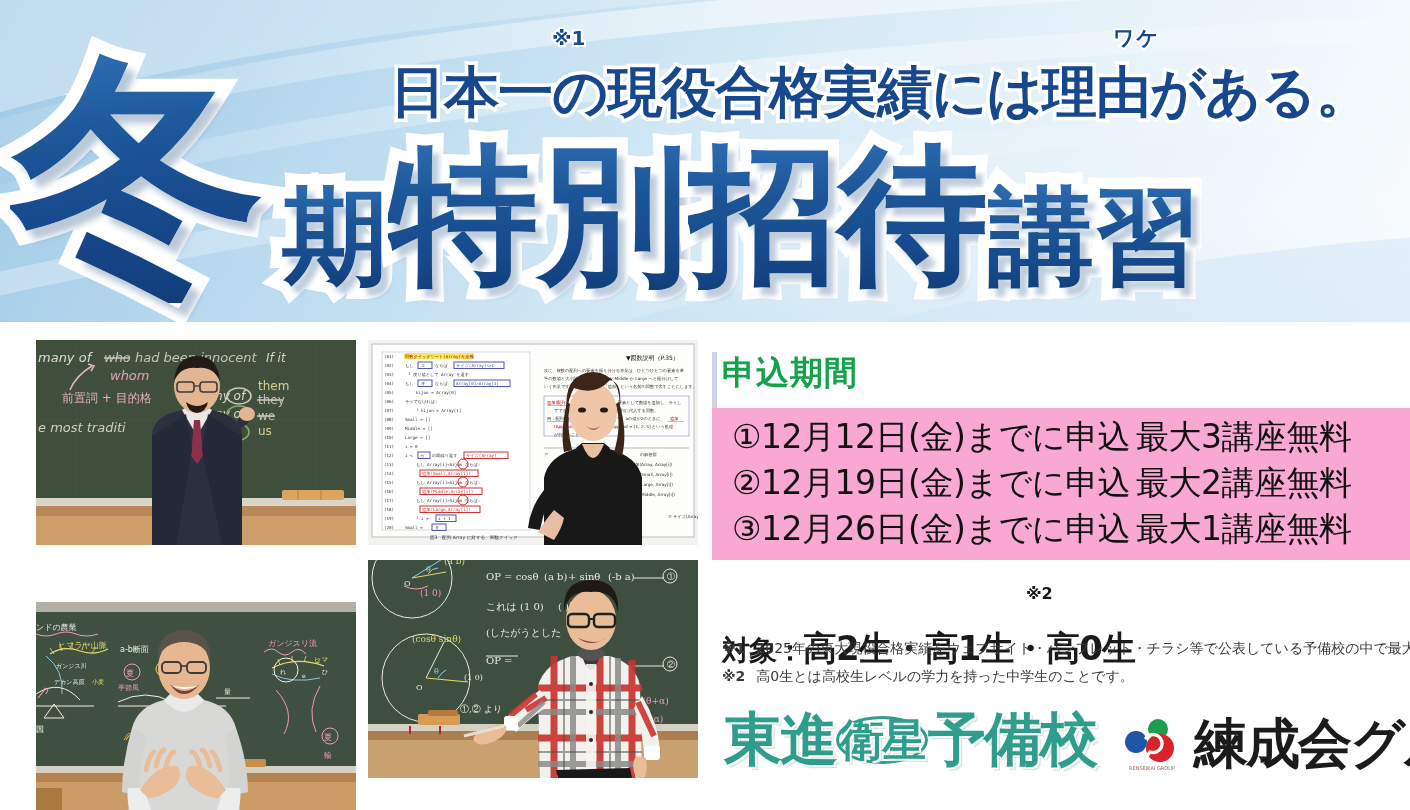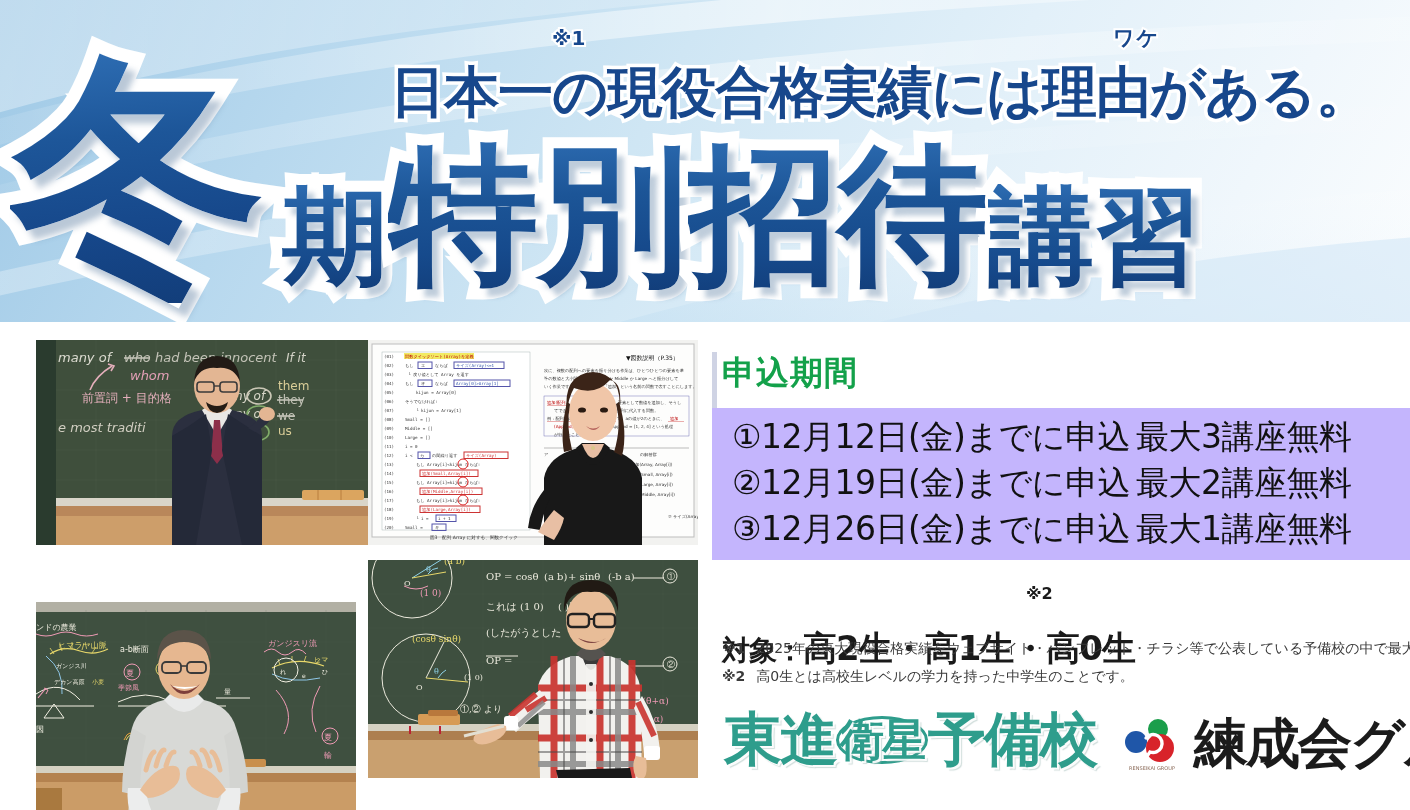--- a/index.html
+++ b/index.html
@@ -80,39 +80,39 @@
     color:#fff;-webkit-text-stroke:22px #fff;paint-order:stroke fill;
     text-shadow:7px 8px 5px rgba(95,130,165,.40);
   }
   .fill .t2base{
     background:linear-gradient(178deg,#2d6cb2 0%,#1c5597 38%,#164a8c 72%,#123e7b 100%);
     -webkit-background-clip:text;background-clip:text;color:transparent;
   }
 
   
   .photo{position:absolute;overflow:hidden;background:#2a3b2e;}
-  .ph1{left:36px;top:340px;width:320px;height:205px;padding-left:20px;}
+  .ph1{left:36px;top:340px;width:320px;height:205px;}
   .ph2{left:368px;top:340px;width:330px;height:205px;}
   .ph3{left:36px;top:560px;width:320px;height:218px;margin-top:42px;}
   .ph4{left:368px;top:560px;width:330px;height:218px;}
   .photo svg{display:block;width:100%;height:100%;}
 
   
   .apply-title{
     position:absolute;left:722px;top:356px;
     font-size:33px;font-weight:bold;color:#13a14a;
     font-family:"DejaVu Sans","Liberation Sans",sans-serif;
     letter-spacing:1px;line-height:1;
   }
   .apply-accent{
     position:absolute;left:712px;top:352px;width:5px;height:62px;background:#cfd3e4;
   }
   .apply-box{
     position:absolute;left:712px;top:408px;width:698px;height:152px;
-    background:#c4b5fd;
+    background:#f9a8d4;
   }
   .apply-row{
     position:absolute;left:20px;width:660px;height:46px;
     display:flex;align-items:center;
     font-size:33px;color:#111;white-space:nowrap;
     font-family:"DejaVu Sans","Liberation Sans",sans-serif;
   }
   .apply-row .r-left{width:404px;letter-spacing:-.5px;}
   .apply-row .r-right{letter-spacing:-.5px;}
   .ar0{top:6px;}.ar1{top:52px;}.ar2{top:98px;}

